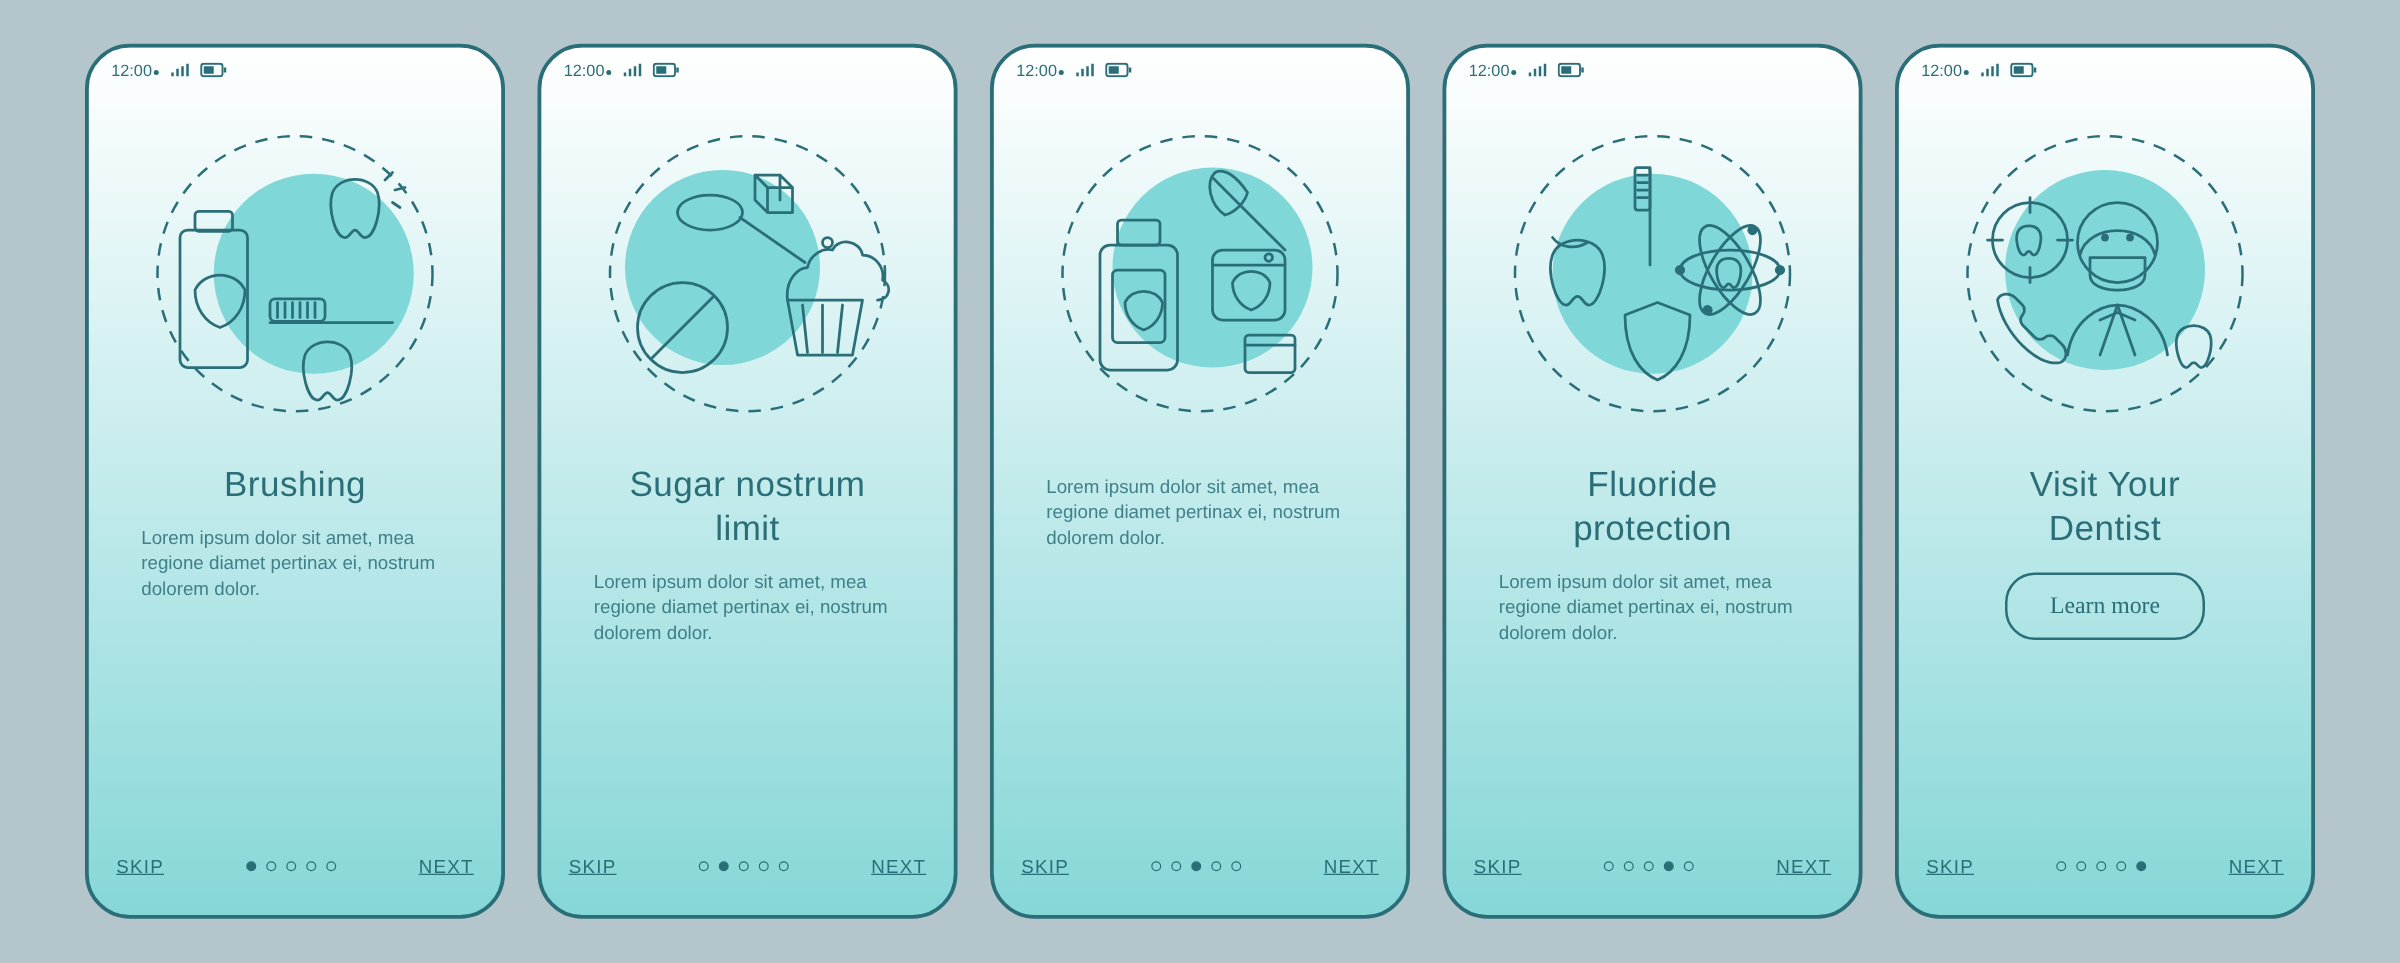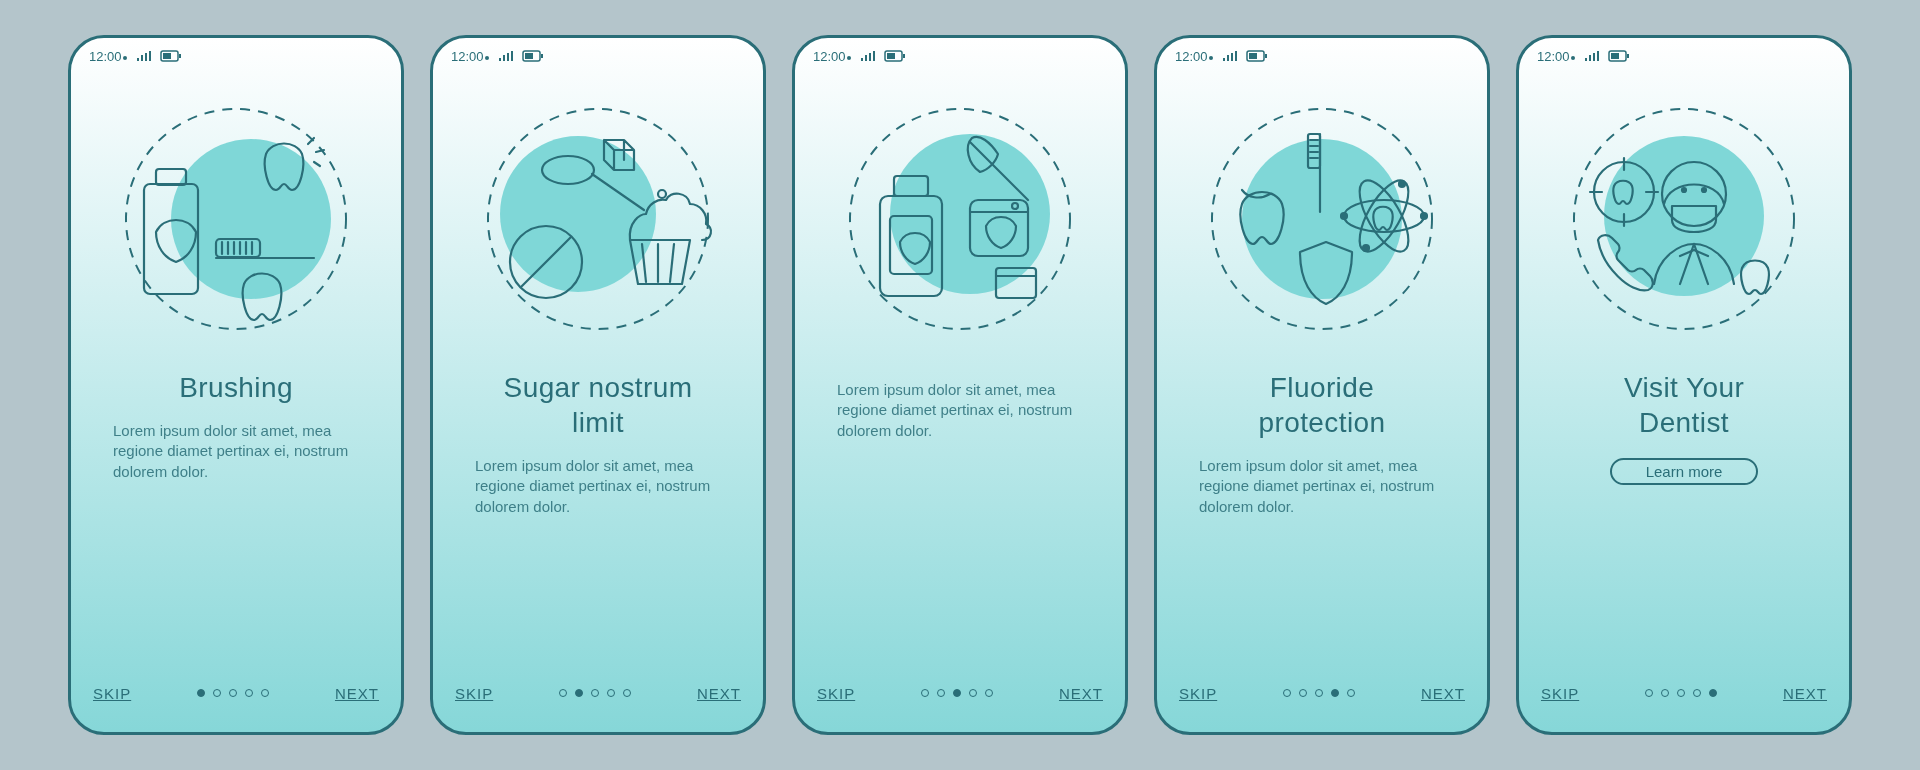--- a/index.html
+++ b/index.html
@@ -49,24 +49,24 @@
   font-size: 15px;
   line-height: 1.35;
   padding: 16px 42px 0;
 }
 .cta-wrap { display:flex; justify-content:center; padding-top:18px; }
 .cta {
   border: 2px solid #2a6e78;
   border-radius: 24px;
   color: #2a6e78;
   background: transparent;
-  padding: 3px 34px;
-  font-size: 15px;
+  padding: 14px 34px;
+  font-size: 19px;
   cursor: pointer;
-  font-family: Liberation Sans, sans-serif;
+  font-family: Liberation Serif, serif;
 }
 .footer {
   margin-top: auto;
   height: 72px;
   display: flex; align-items: center; justify-content: space-between;
   padding: 0 22px 6px;
   color: #2a6e78;
   font-size: 15px;
   letter-spacing: 1px;
   text-decoration: underline;

